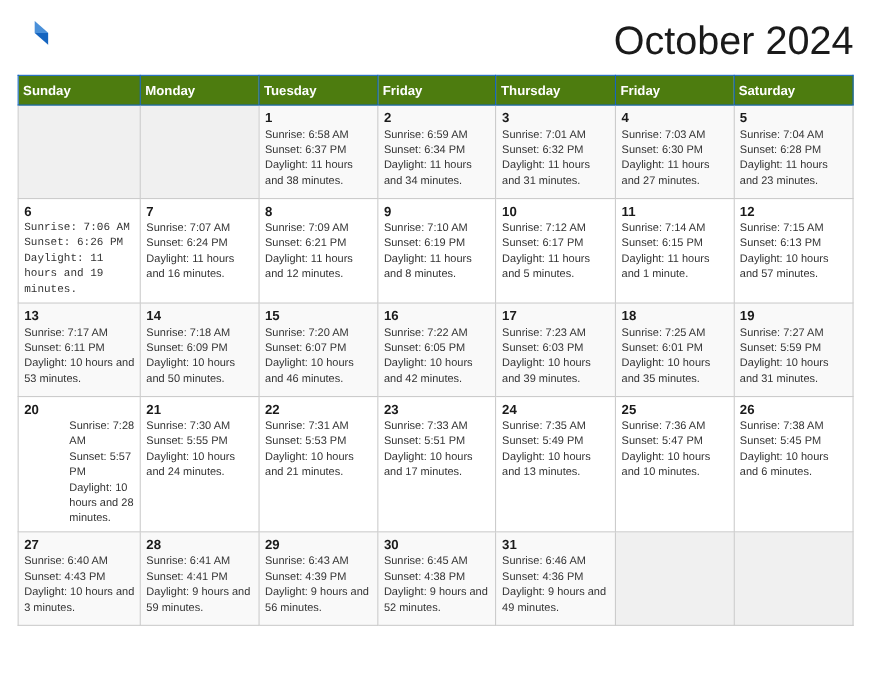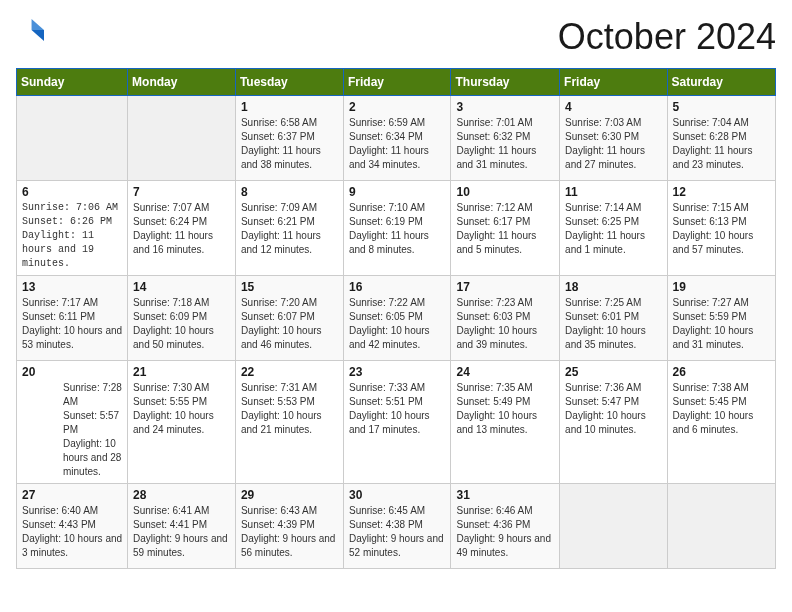--- a/index.html
+++ b/index.html
@@ -179,21 +179,21 @@
         </td>
         <td>
           <span class="day-number">10</span>
           <div class="day-info" style="white-space: pre-line;">Sunrise: 7:12 AM
 Sunset: 6:17 PM
 Daylight: 11 hours and 5 minutes.</div>
         </td>
         <td>
           <span class="day-number">11</span>
           <div class="day-info" style="white-space: pre-line;">Sunrise: 7:14 AM
-Sunset: 6:25 PM
+Sunset: 6:15 PM
 Daylight: 11 hours and 1 minute.</div>
         </td>
         <td>
           <span class="day-number">12</span>
           <div class="day-info" style="white-space: pre-line;">Sunrise: 7:15 AM
 Sunset: 6:13 PM
 Daylight: 10 hours and 57 minutes.</div>
         </td>
       </tr>
       <tr>

